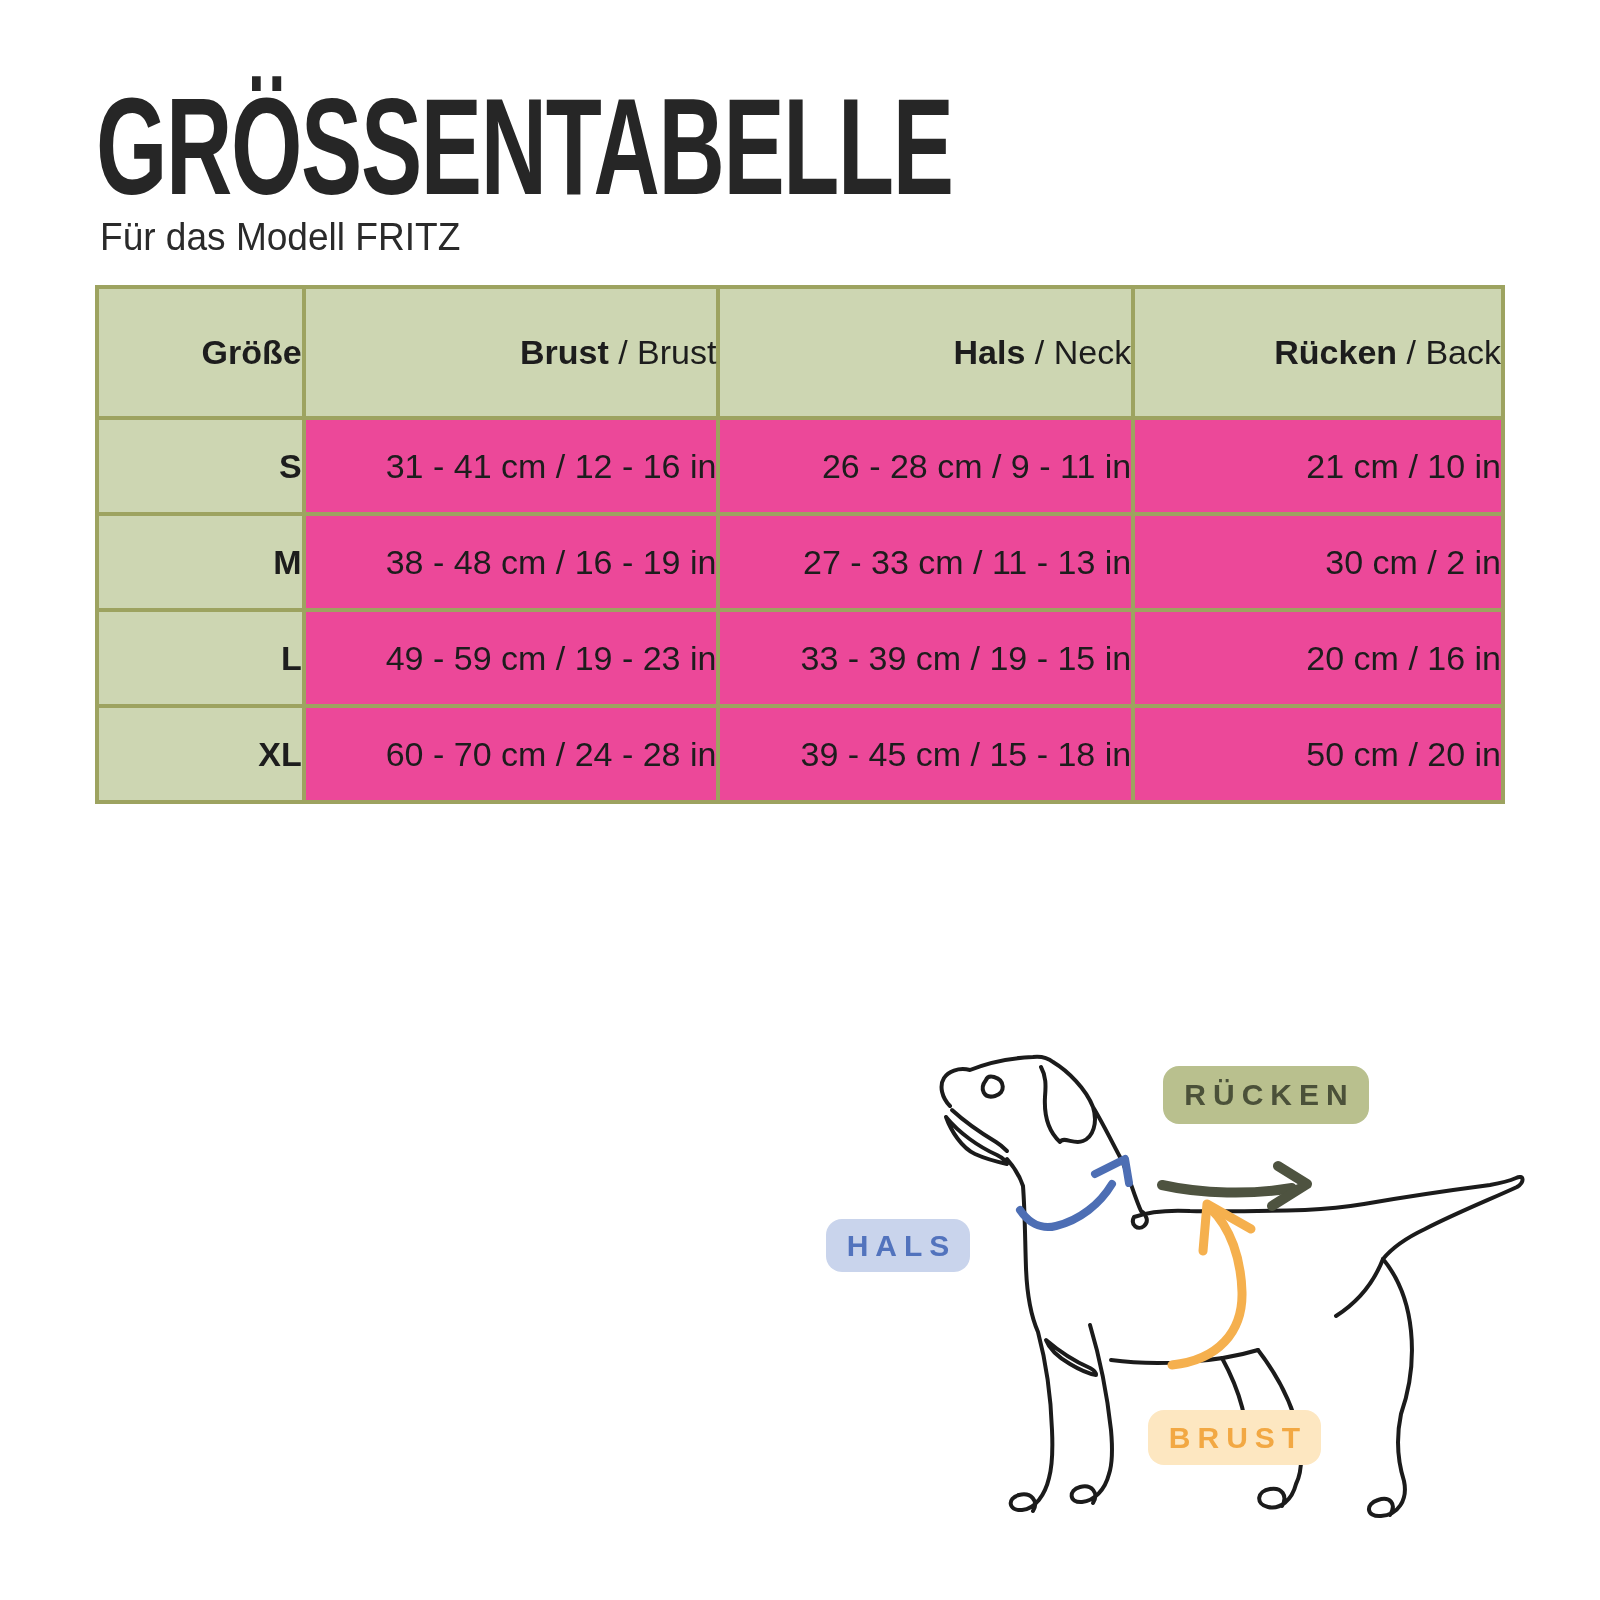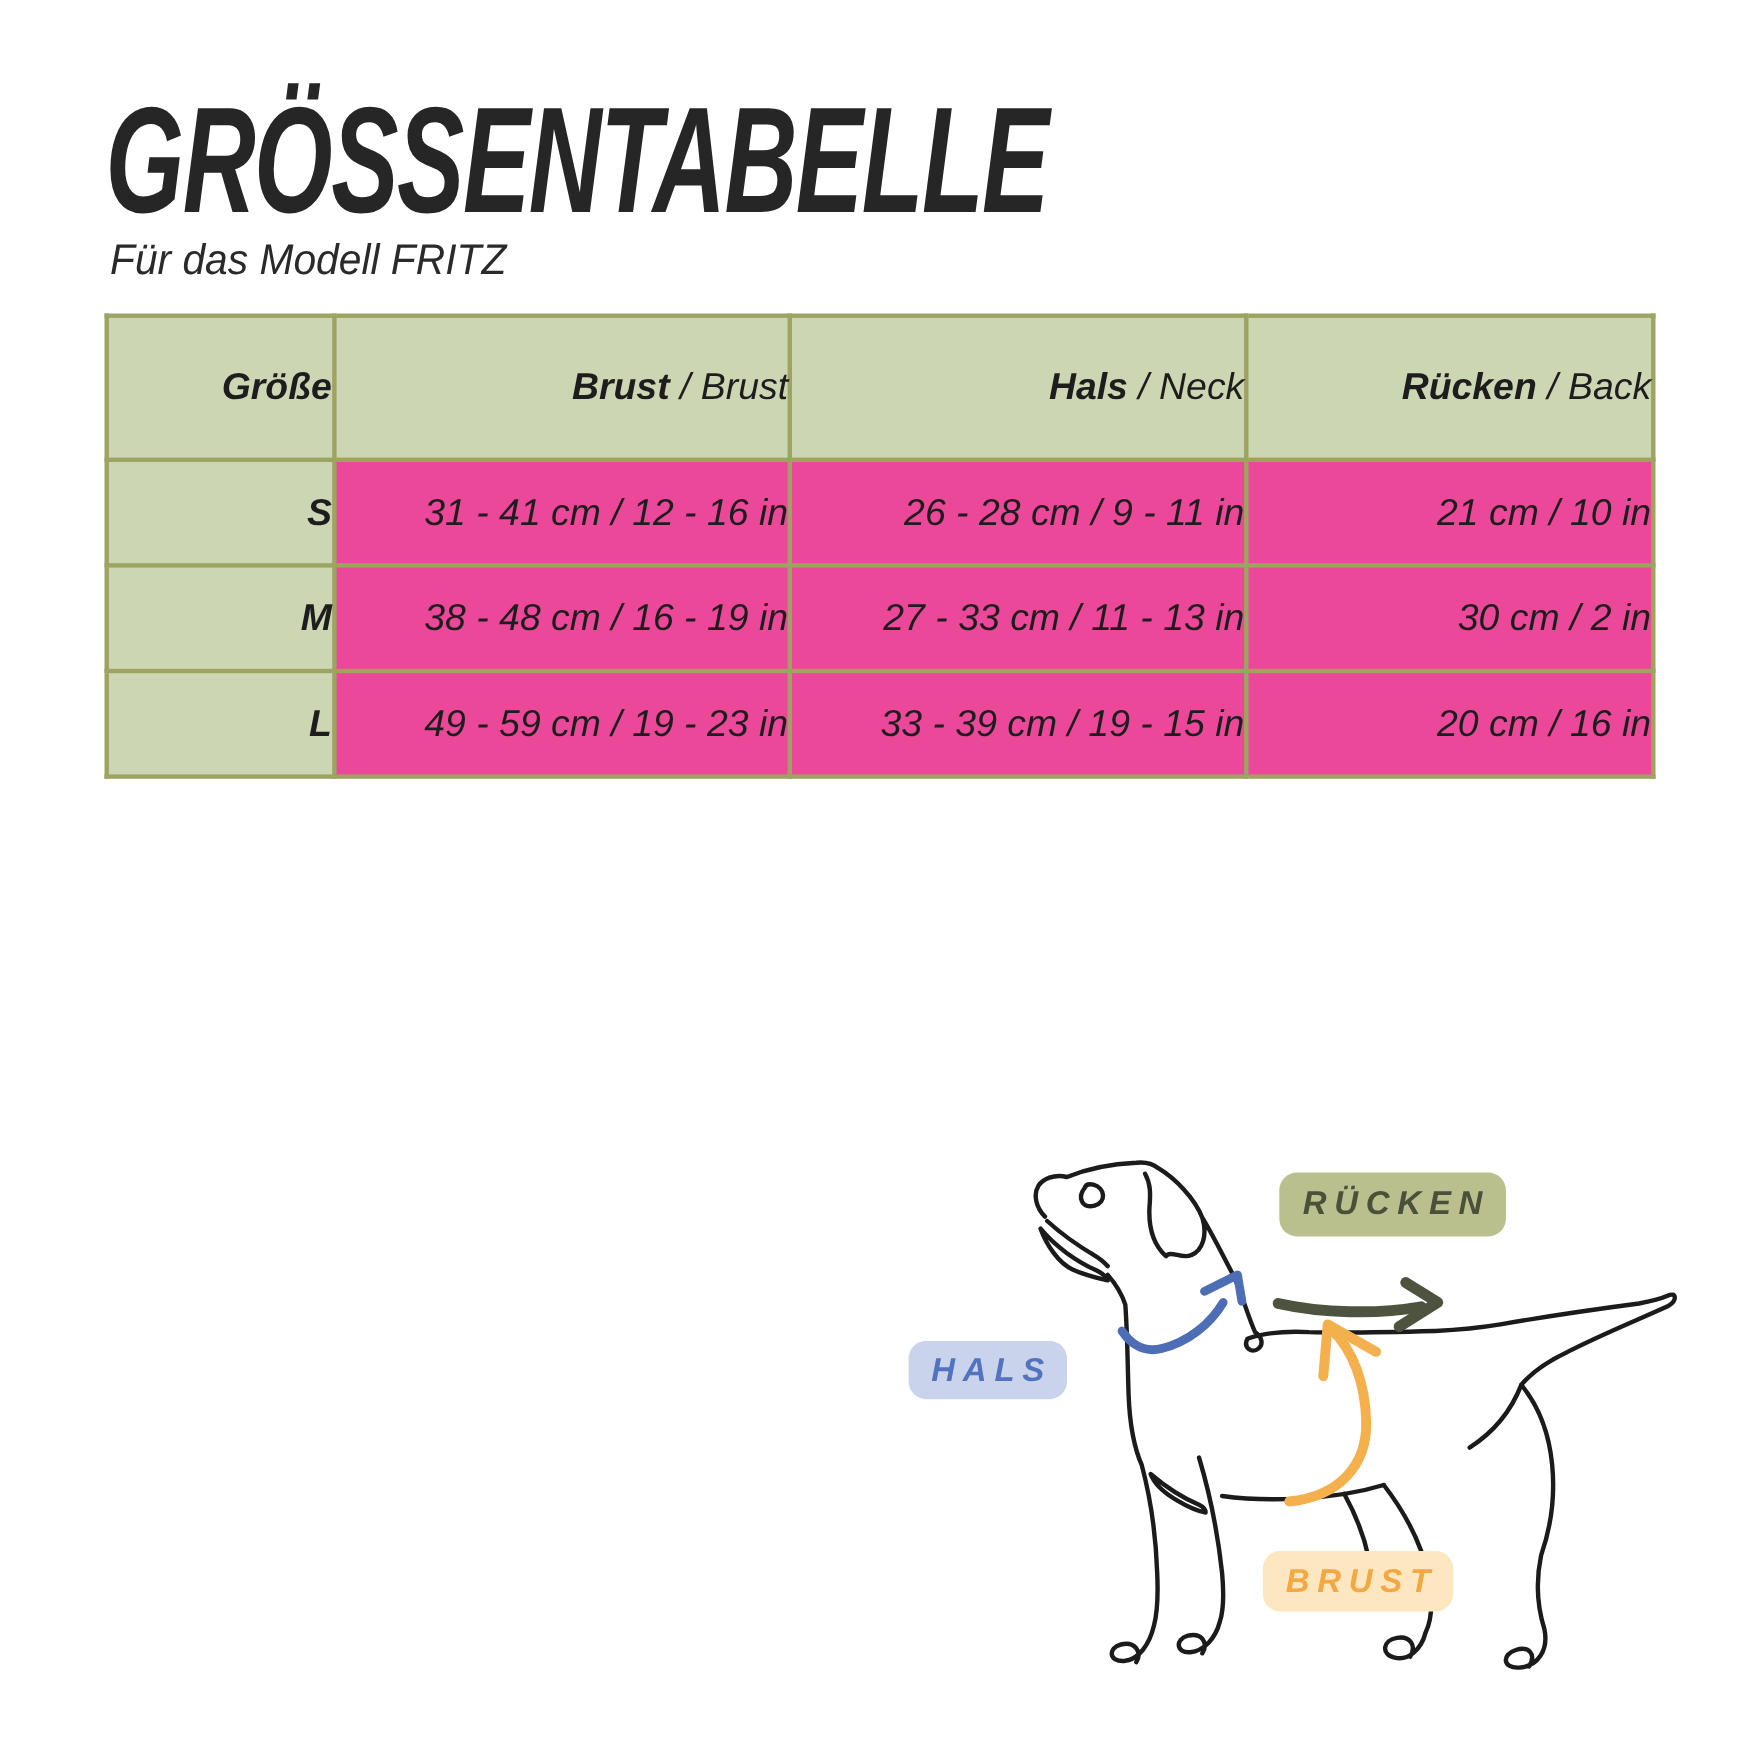--- a/index.html
+++ b/index.html
@@ -1,18 +1,18 @@
 <!DOCTYPE html>
 <html><head>
 <meta charset="utf-8">
 <style>
   html,body { margin:0; padding:0; background:#ffffff; }
   .canvas {
     position:relative; width:1600px; height:1600px; background:#ffffff;
-    font-family:"Liberation Sans", sans-serif; color:#1d1d1d; overflow:hidden;font-style:italic;
+    font-family:"Liberation Sans", sans-serif; color:#1d1d1d; overflow:hidden;
   }
 
   
   .title {
     position:absolute; left:96px; top:78px; margin:0;
     font-size:137px; font-weight:bold; color:#262626; line-height:1;
     letter-spacing:-2px; white-space:nowrap;
     transform:scaleX(0.67); transform-origin:left top;
   }
   .subtitle {
@@ -86,20 +86,26 @@
         <td>38 - 48 cm / 16 - 19 in</td>
         <td>27 - 33 cm / 11 - 13 in</td>
         <td>30 cm / 2 in</td>
       </tr>
       <tr>
         <td class="size-cell">L</td>
         <td>49 - 59 cm / 19 - 23 in</td>
         <td>33 - 39 cm / 19 - 15 in</td>
         <td>20 cm / 16 in</td>
       </tr>
+      <tr>
+        <td class="size-cell">XL</td>
+        <td>60 - 70 cm / 24 - 28 in</td>
+        <td>39 - 45 cm / 15 - 18 in</td>
+        <td>50 cm / 20 in</td>
+      </tr>
     </tbody>
   </table>
 
   <div class="diagram">
 
     <svg class="dog-svg" viewBox="0 0 760 580">
       <g fill="none" stroke="#1b1b1b" stroke-width="4" stroke-linecap="round" stroke-linejoin="round">
 
         <path d="M 160,96 C 152,88 149,76 154,68 C 158,62 168,57 180,60
                  C 197,53 220,48 243,47 C 252,46 258,48 263,52

